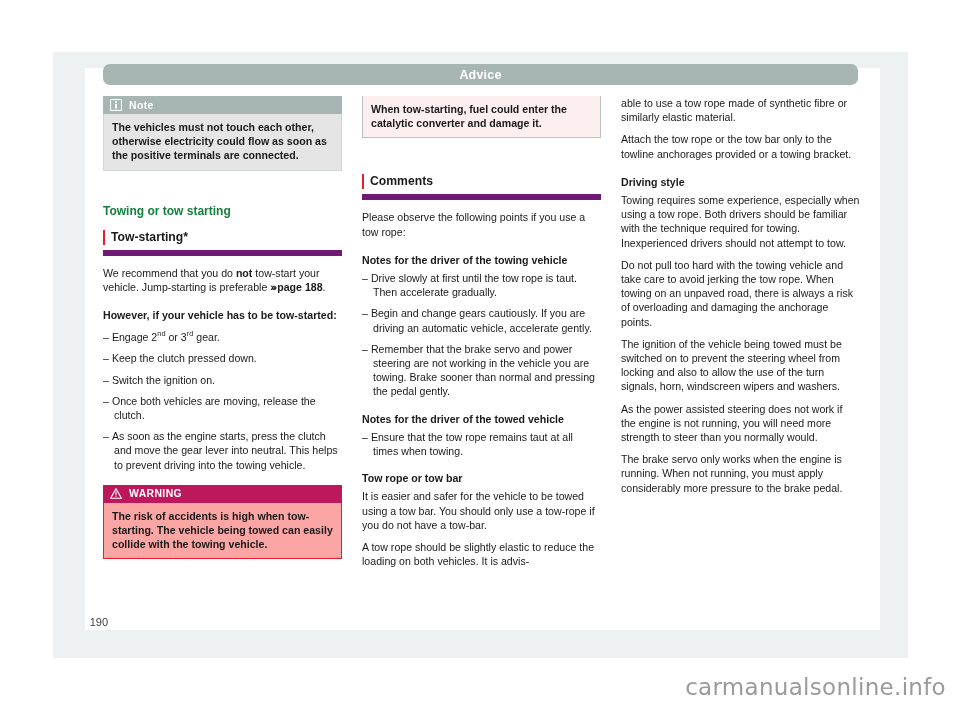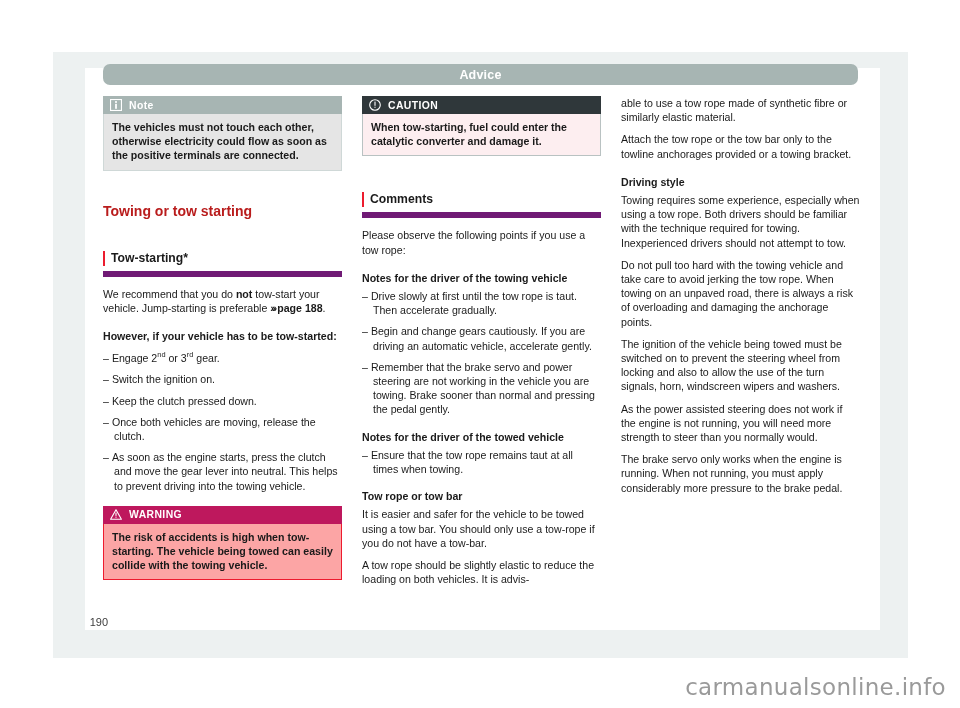--- a/index.html
+++ b/index.html
@@ -107,24 +107,24 @@
   .arrow-ref {
     font-weight: bold;
     letter-spacing: -2px;
     margin-right: 2px;
     font-size: 11px;
   }
   .ref-bold { font-weight: bold; }
 
   
   .h1-red {
-    color: #b91c1c;
-    font-size: 14px;
-    font-weight: bold;
-    margin: 0 0 30px 0;
+    color: #15803d;
+    font-size: 12px;
+    font-weight: bold;
+    margin: 0 0 9px 0;
     line-height: 20px;
   }
 
   
   .h2-rule {
     position: relative;
     font-size: 12.2px;
     font-weight: bold;
     color: #1a1a1a;
     padding: 0 0 5px 8px;
@@ -243,25 +243,25 @@
 
     <div class="spacer-sm"></div>
 
     <p class="p bold">However, if your vehicle has to be tow-started:</p>
 
     <div class="dash-item">
       <span class="dash">–</span><span><span>Engage 2</span><sup>nd</sup><span> or 3</span><sup>rd</sup><span> gear.</span></span>
     </div>
 
     <div class="dash-item">
+      <span class="dash">–</span><span>Keep the clutch pressed down.</span>
+    </div>
+
+    <div class="dash-item">
       <span class="dash">–</span><span>Switch the ignition on.</span>
-    </div>
-
-    <div class="dash-item">
-      <span class="dash">–</span><span>Keep the clutch pressed down.</span>
     </div>
 
     <div class="dash-item">
       <span class="dash">–</span><span>Once both vehicles are moving, release the clutch.</span>
     </div>
 
     <div class="dash-item">
       <span class="dash">–</span><span>As soon as the engine starts, press the clutch and move the gear lever into neutral. This helps to prevent driving into the towing vehicle.</span>
     </div>
 
@@ -279,30 +279,20 @@
         <span>WARNING</span>
       </div>
       <div class="box-body">The risk of accidents is high when tow-starting. The vehicle being towed can easily collide with the towing vehicle.</div>
     </div>
 
   </div>
 
   <div class="col">
 
     <div class="box box-caution">
-      <div class="box-head">
-        <span class="ic">
-          <svg width="12" height="12" viewBox="0 0 12 12">
-            <circle cx="6" cy="6" r="5.3" fill="none" stroke="#ffffff" stroke-width="1.1"></circle>
-            <rect x="5.45" y="2.6" width="1.1" height="4.2" fill="#ffffff"></rect>
-            <rect x="5.45" y="7.7" width="1.1" height="1.1" fill="#ffffff"></rect>
-          </svg>
-        </span>
-        <span>CAUTION</span>
-      </div>
       <div class="box-body">When tow-starting, fuel could enter the catalytic converter and damage it.</div>
     </div>
 
     <div class="spacer-lg"></div>
     <div class="spacer-sm"></div>
 
     <div class="h2-rule">Comments</div>
 
     <p class="p">Please observe the following points if you use a tow rope:</p>
 

